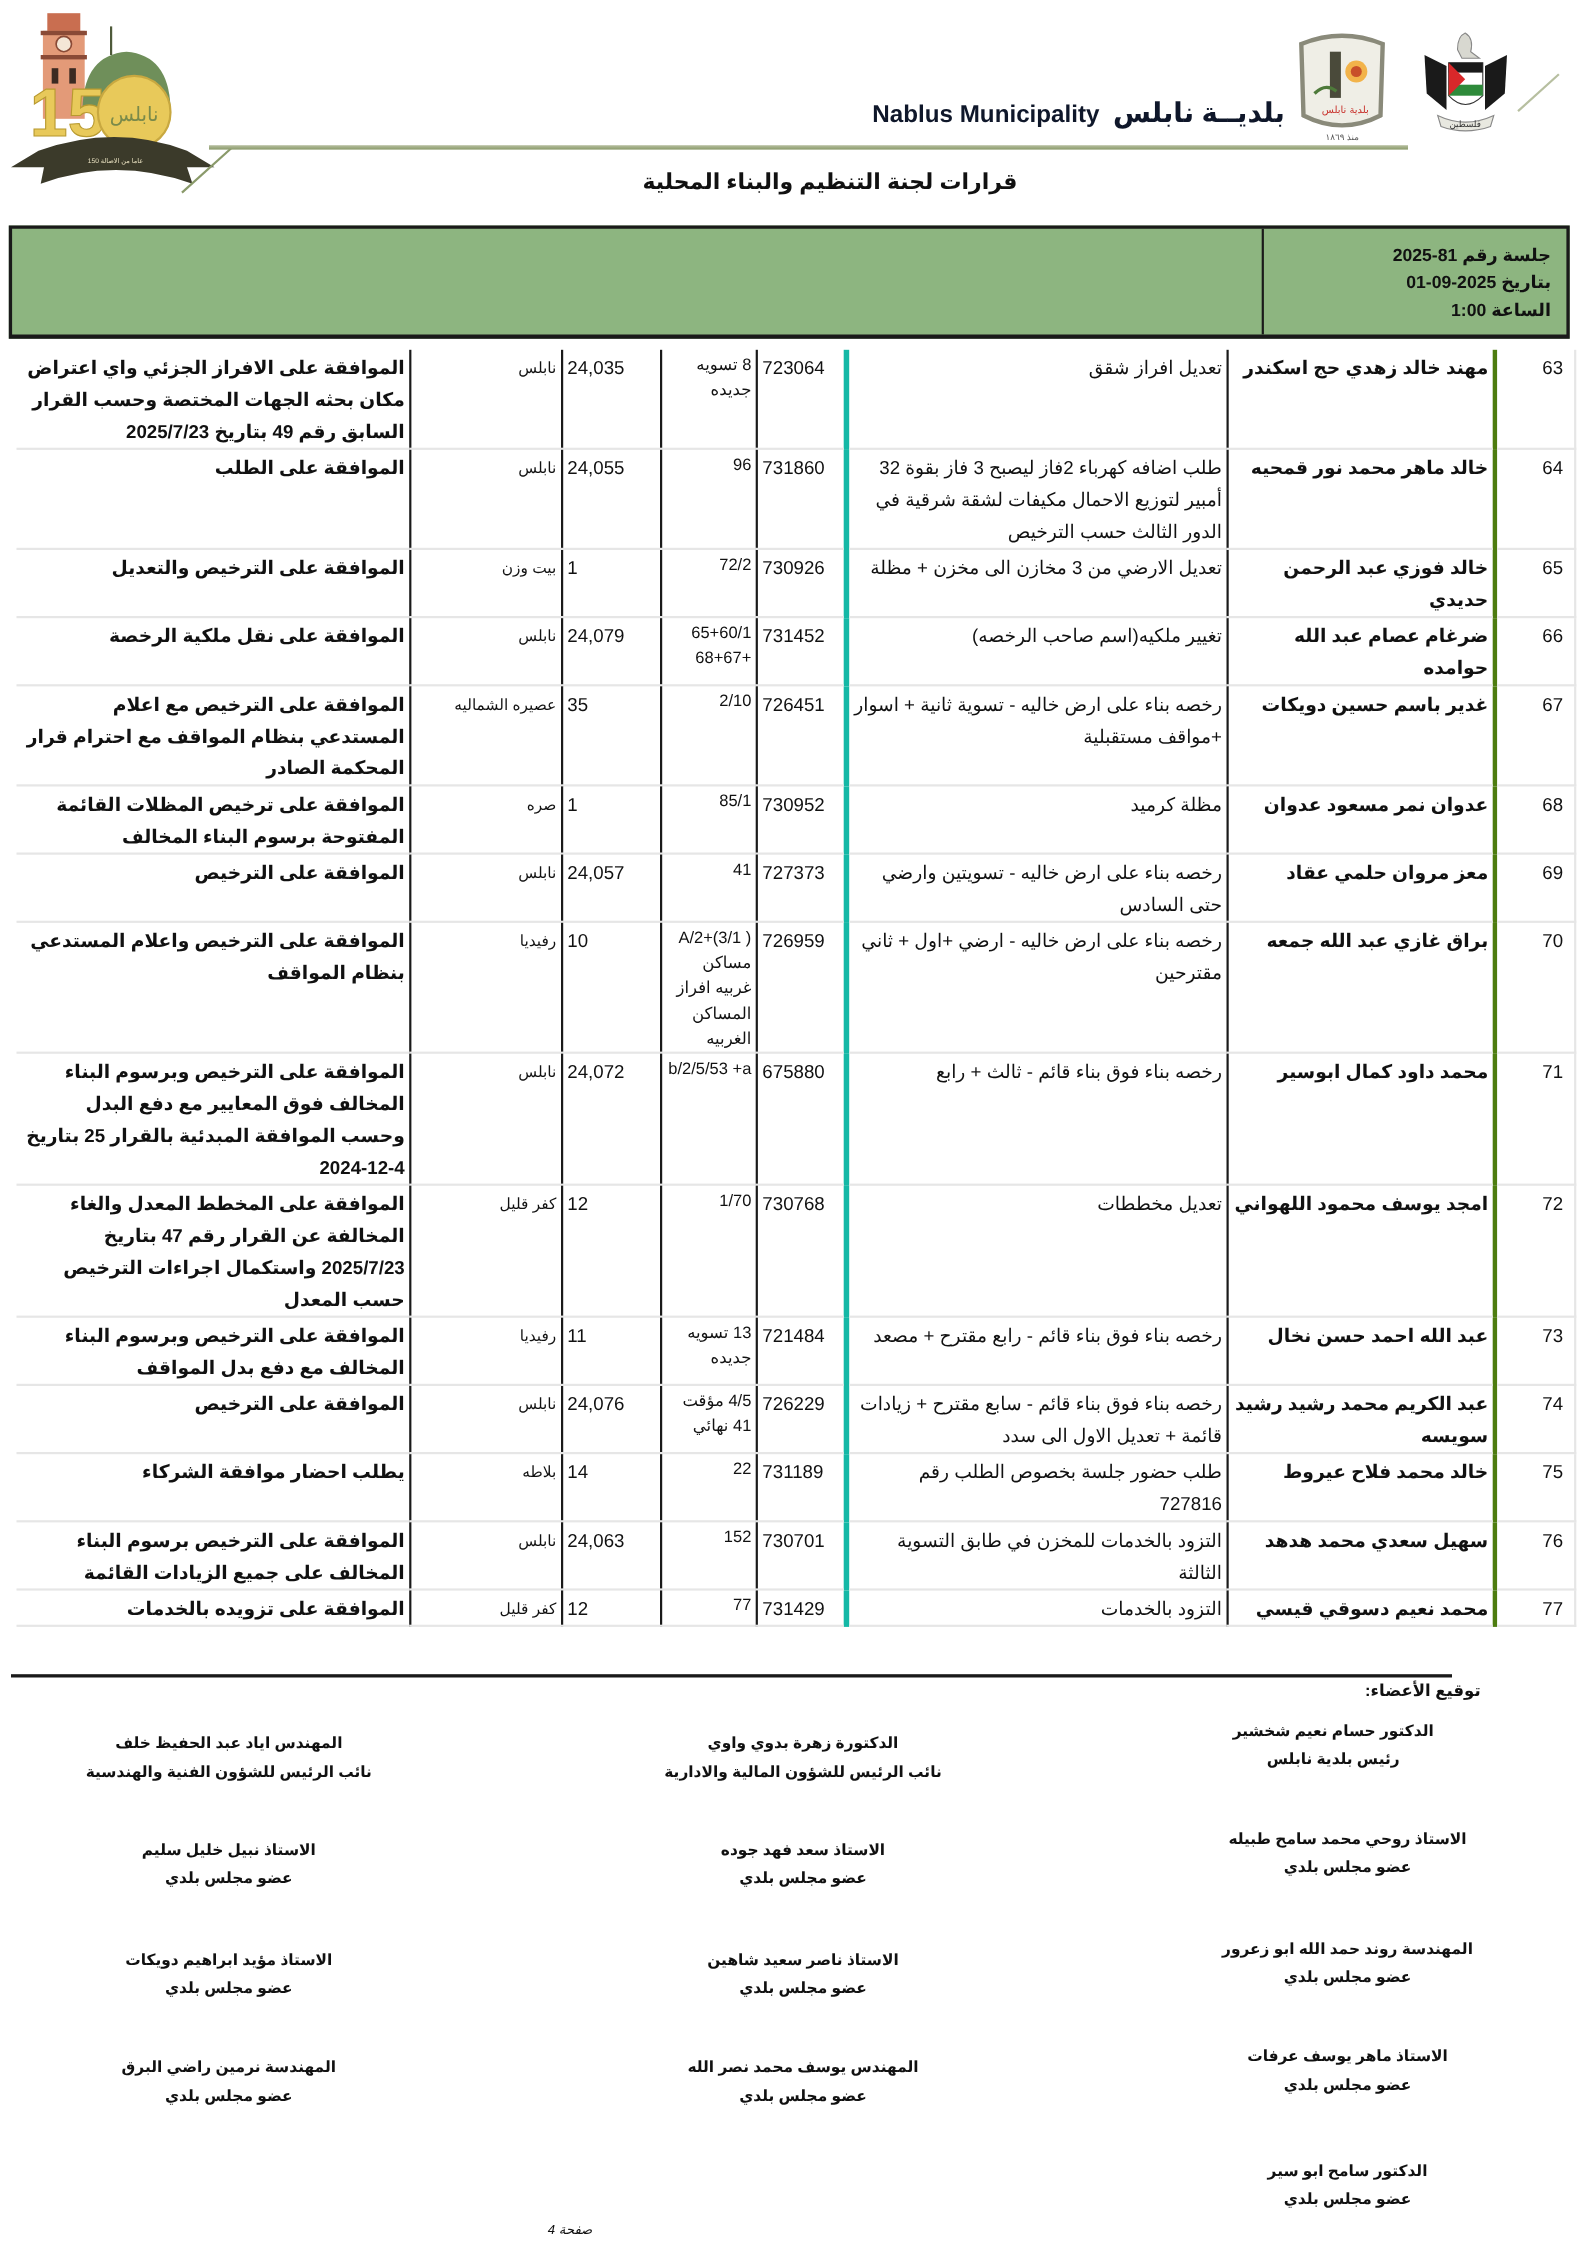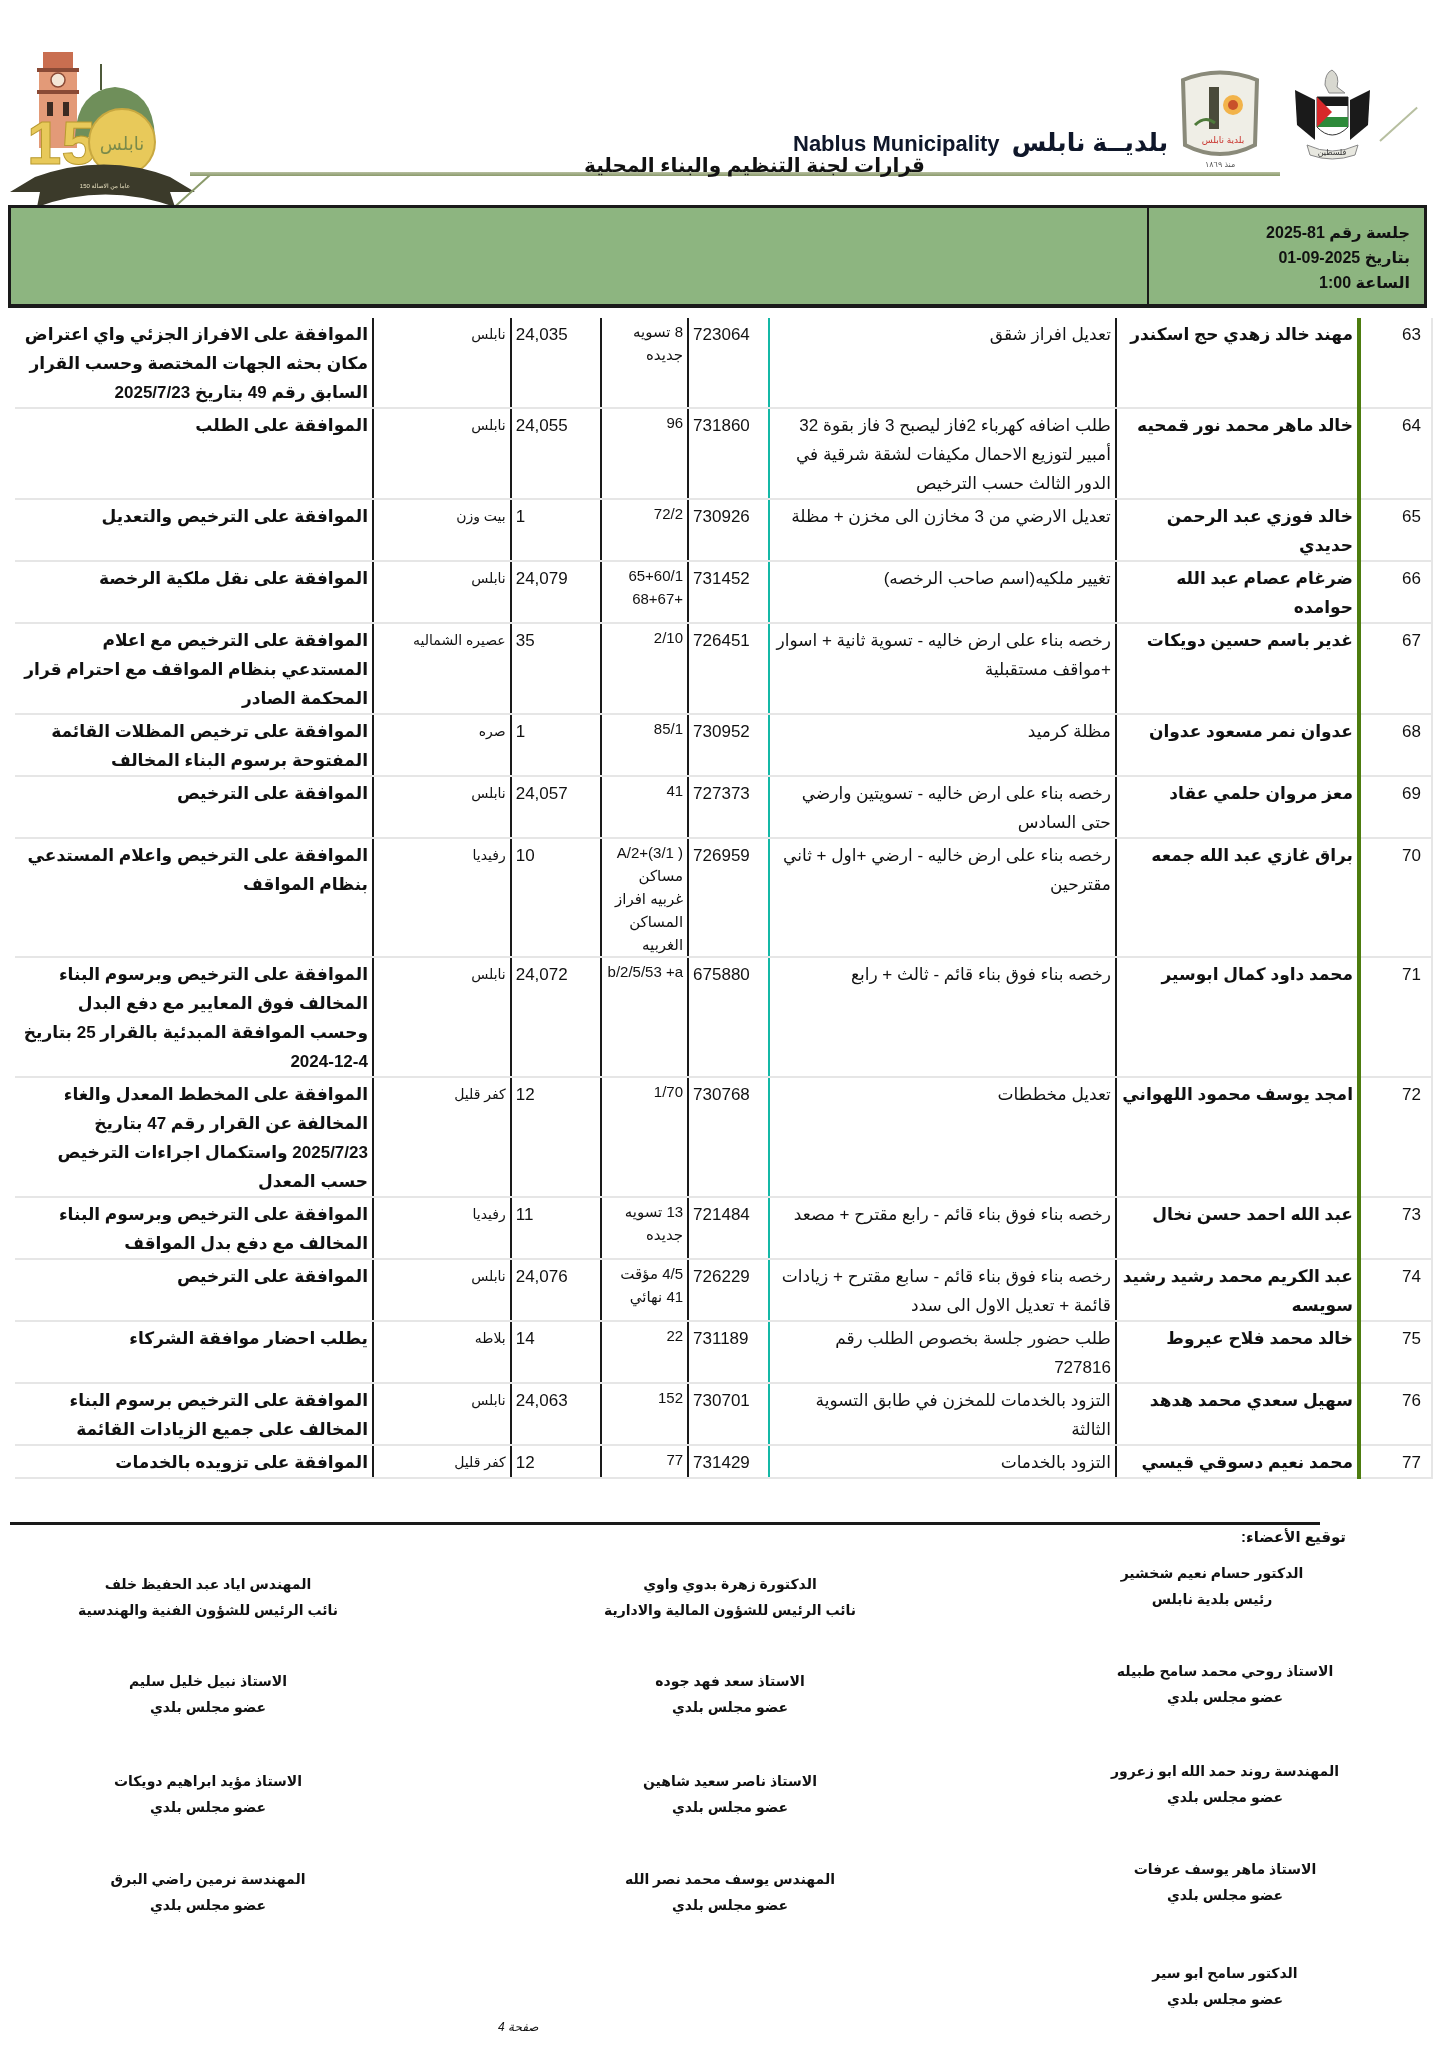--- a/index.html
+++ b/index.html
@@ -7,21 +7,21 @@
     body {
       width: 1439px;
       height: 2048px;
       position: relative;
       overflow: hidden;
       font-family: "Liberation Sans", "DejaVu Sans", sans-serif;
       color: #111;
     }
 
     
-    .letterhead { position: absolute; left: 0; top: 0; width: 1439px; height: 150px; margin-top: 40px; }
+    .letterhead { position: absolute; left: 0; top: 0; width: 1439px; height: 150px; }
     .logo-150 { position: absolute; left: 5px; top: 2px; width: 210px; height: 175px; }
     .rule-line {
       position: absolute; left: 190px; top: 132px; width: 1090px; height: 4px;
       background: linear-gradient(#b7bfa0, #8a9a6a);
     }
     .rule-slant-left {
       position: absolute; left: 150px; top: 134px; width: 60px; height: 2px;
       background: #8a9a6a; transform: rotate(-42deg); transform-origin: right center;
     }
     .rule-slant-right {
@@ -62,21 +62,21 @@
     .decisions {
       position: absolute; left: 15px; top: 318px; width: 1418px;
       border-collapse: collapse; direction: rtl; table-layout: fixed;
     }
     .decisions td {
       vertical-align: top; border-bottom: 2px solid #e6e6e6; padding: 2px 4px 0 4px;
       font-size: 17px; line-height: 29px;
     }
     .decisions td.c-idx { width: 70px; border-left: 4px solid #4d7c0f; padding-right: 10px; }
     .decisions td.c-name { width: 233px; border-left: 2px solid #1a1a1a; font-weight: bold; font-size: 17px; }
-    .decisions td.c-req { width: 332px; border-left: 2px solid #14b8a6; }
+    .decisions td.c-req { width: 332px; border-left: 5px solid #14b8a6; }
     .decisions td.c-reqno { width: 78px; border-left: 2px solid #1a1a1a; text-align: left; padding-left: 4px; }
     .decisions td.c-parcel { width: 83px; border-left: 2px solid #1a1a1a; font-size: 15px; line-height: 23px; text-align: right; }
     .decisions td.c-block { width: 87px; border-left: 2px solid #1a1a1a; text-align: left; padding-left: 4px; }
     .decisions td.c-area { width: 132px; border-left: 2px solid #1a1a1a; font-size: 14px; text-align: right; }
     .decisions td.c-decision { width: 343px; font-weight: bold; font-size: 17px; }
     .decisions tr td:first-child { border-right: 2px solid #e6e6e6; }
 
     .table-end-rule { position: absolute; left: 10px; top: 1522px; width: 1310px; height: 3px; background: #1a1a1a; }
 
     

